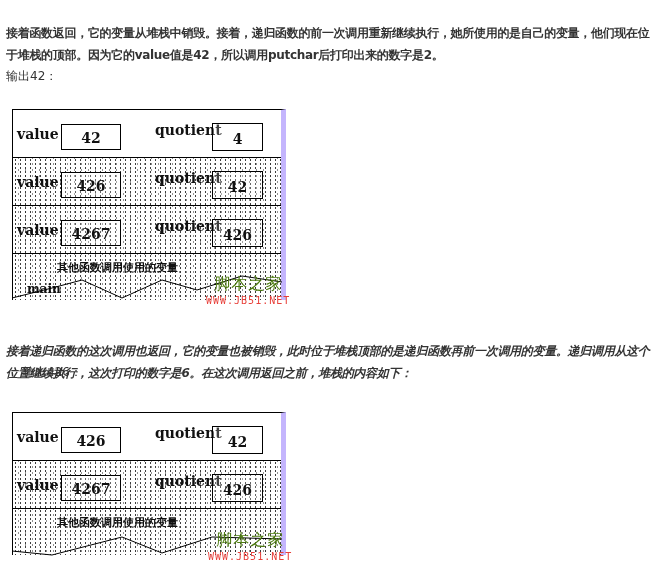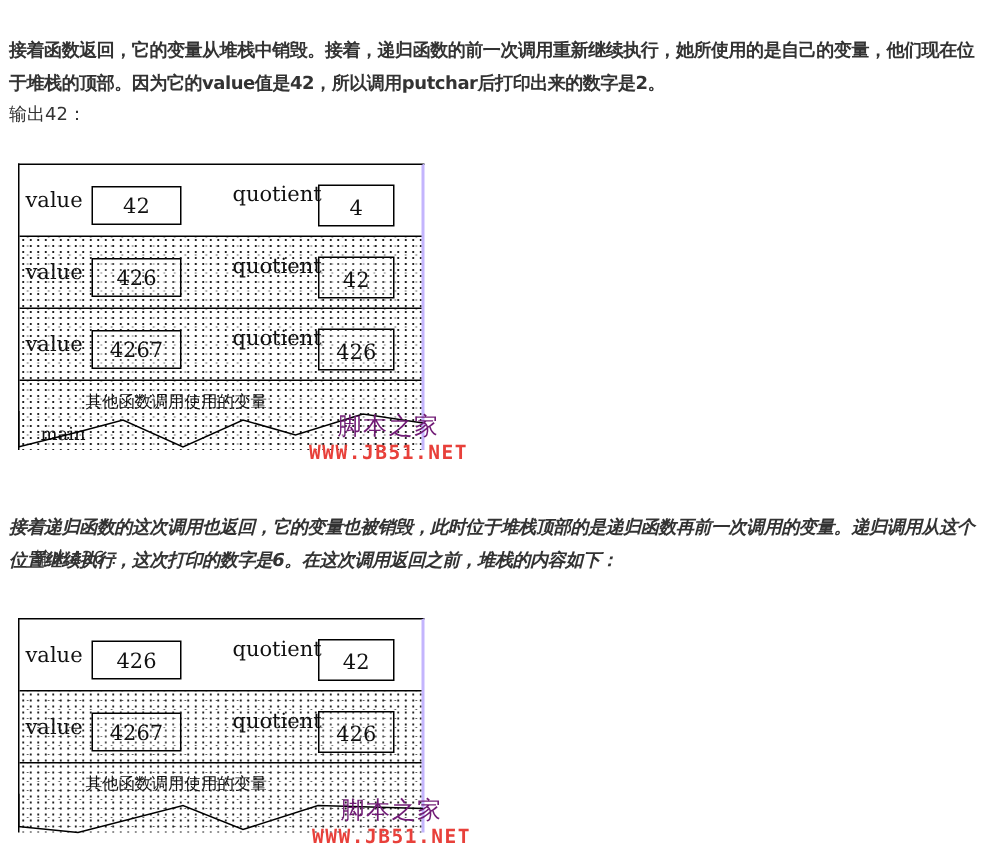--- a/index.html
+++ b/index.html
@@ -1,40 +1,40 @@
 <!DOCTYPE html>
 <html><head>
 <meta charset="utf-8">
 <style>
   html, body { margin: 0; padding: 0; background: #ffffff; }
   body { width: 662px; height: 567px; position: relative; overflow: hidden;
          font-family: "DejaVu Sans", sans-serif; color: #333333; }
   .para { position: absolute; left: 6px; width: 650px; font-size: 12px; font-weight: bold;
           line-height: 22px; letter-spacing: -0.3px; color: #333; margin-top: 19px; }
   .label { position: absolute; left: 6px; font-size: 12px; font-weight: normal; color: #333; }
-  .stack { position: absolute; left: 12px; width: 268px; border-left: 1px solid #000; border-right: 2px solid #c4b5fd; border-top: 1px solid #000;
-           font-family: "DejaVu Serif", serif; }
+  .stack { position: absolute; left: 12px; width: 268px; border-left: 1px solid #000; border-right: 5px solid #c4b5fd; border-top: 1px solid #000;
+           font-family: "DejaVu Serif", serif; font-weight: bold; }
   .frame { position: relative; height: 47px; border-bottom: 1px solid #000; }
   .frame.dotted { background-image:
       radial-gradient(#222 0.6px, transparent 0.8px),
       radial-gradient(#444 0.5px, transparent 0.7px);
       background-size: 5px 4px, 7px 6px; background-position: 0 0, 2px 3px; }
   .vlabel { position: absolute; left: 4px; top: 16px; font-size: 14px; color: #111; }
   .vbox { position: absolute; left: 48px; top: 14px; width: 58px; height: 24px; border: 1px solid #000;
           text-align: center; line-height: 26px; font-size: 14px; color: #111; background: rgba(255,255,255,0.2); }
   .qlabel { position: absolute; left: 130px; top: 12px; font-size: 14px; color: #111; margin-left: 12px; }
   .qbox { position: absolute; left: 199px; top: 13px; width: 49px; height: 26px; border: 1px solid #000;
           text-align: center; line-height: 30px; font-size: 14px; color: #111; background: rgba(255,255,255,0.2); }
   .bottom { position: relative; height: 48px; }
   .bottom .other { position: absolute; left: 44px; top: 6px; font-size: 11px; color: #111; font-family: "DejaVu Sans", sans-serif; }
   .bottom .main { position: absolute; left: 14px; top: 28px; font-size: 12px; color: #111; }
   .bottom svg { position: absolute; left: -1px; top: 20px; }
   .watermark { position: absolute; text-align: center; }
-  .watermark .cn { font-size: 16px; color: #701a75; font-family: "DejaVu Sans", sans-serif; letter-spacing: 1px; }
-  .watermark .url { font-size: 13px; color: #e8403a; letter-spacing: 1px; font-family: "DejaVu Sans Mono", monospace; font-weight: bold; }
+  .watermark .cn { font-size: 16px; color: #4d7c0f; font-family: "DejaVu Sans", sans-serif; letter-spacing: 1px; }
+  .watermark .url { font-size: 10px; color: #e8403a; letter-spacing: 1px; font-family: "DejaVu Sans Mono", monospace; }
 </style>
 </head>
 <body>
 
 <div class="para" style="top:3px;">接着函数返回，它的变量从堆栈中销毁。接着，递归函数的前一次调用重新继续执行，她所使用的是自己的变量，他们现在位于堆栈的顶部。因为它的value值是42，所以调用putchar后打印出来的数字是2。</div>
 <div class="label" style="top:68px;">输出42：</div>
 
 <div class="stack" style="top:109px;">
   <div class="frame">
     <span class="vlabel">value</span>

